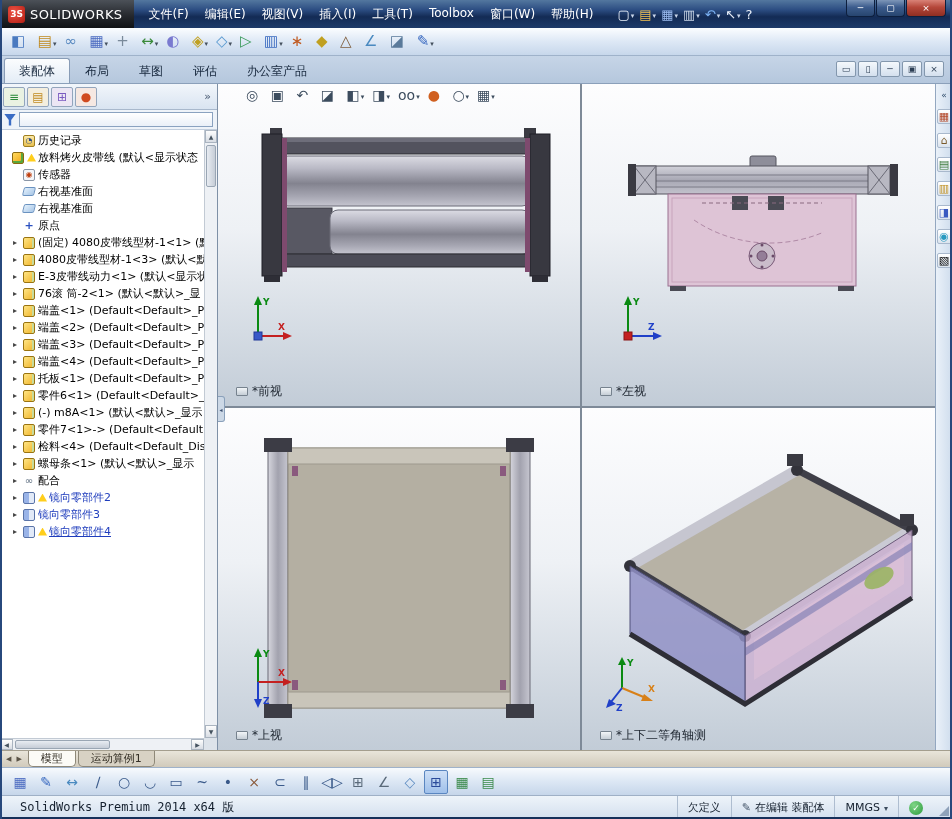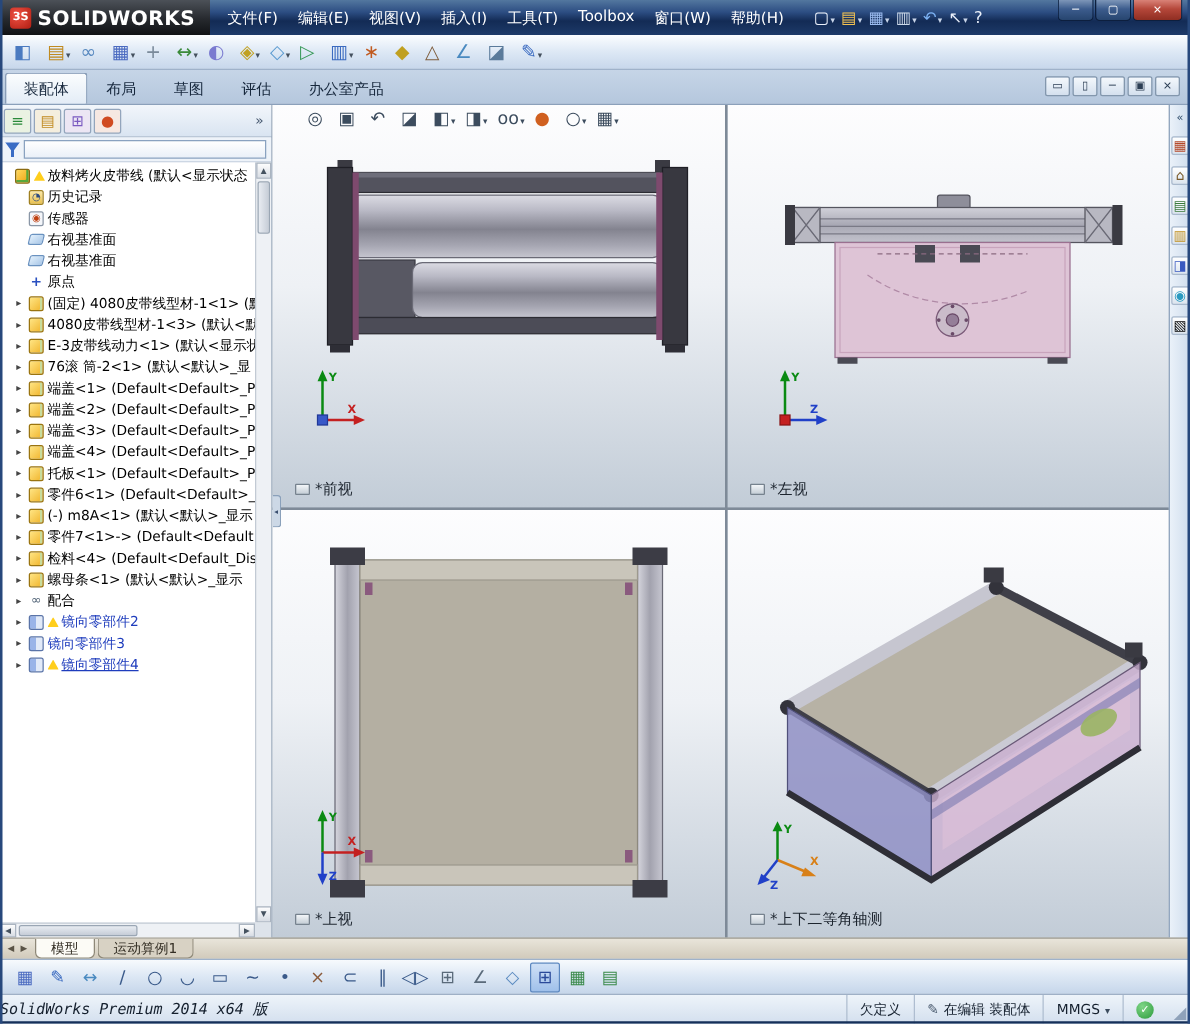--- a/index.html
+++ b/index.html
@@ -9,21 +9,21 @@
   .frame{position:absolute;inset:0;pointer-events:none;z-index:99;
     box-shadow:inset 2px 0 0 #27487c, inset -2px 0 0 #27487c, inset 0 -2px 0 #16305a;}
 
   
   .titlebar{position:absolute;left:0;top:0;right:0;height:28px;display:flex;align-items:center;color:#fff;
     background:linear-gradient(180deg,#53779f 0%,#2c4d82 35%,#132b55 60%,#1d3a69 100%);}
   .logo{display:flex;align-items:center;gap:5px;padding:0 12px 0 8px;height:28px;
     background:linear-gradient(180deg,#4c5158 0%,#26292e 55%,#101215 100%);}
   .logo-mark{width:17px;height:17px;border-radius:3px;background:radial-gradient(circle at 35% 35%,#f05244,#b01d12);
     color:#fff;font-weight:bold;font-size:9px;display:flex;align-items:center;justify-content:center;}
-  .logo-text{font-weight:bold;font-size:16px;letter-spacing:.4px;}
+  .logo-text{font-weight:normal;font-size:13px;letter-spacing:.4px;}
   .menubar{display:flex;margin-left:6px;}
   .menu-item{padding:4px 8px;font-size:12px;white-space:nowrap;cursor:default;}
   .qat{display:flex;align-items:center;margin-left:14px;gap:1px;}
   .qat-icon{display:flex;align-items:center;height:20px;padding:0 2px;}
   .qat-icon .g{font-size:13px;line-height:1;}
   .dropmark::before{content:"▾";font-size:7px;color:#c9d6ea;margin-left:1px;}
   .win-controls{position:absolute;right:6px;top:0;display:flex;gap:1px;}
   .wbtn{width:29px;height:17px;border:1px solid #0d1f3e;border-top:none;border-radius:0 0 4px 4px;
     background:linear-gradient(#7d96b8,#3c5c8d 45%,#27456f);color:#fff;font-size:9px;
     display:flex;align-items:center;justify-content:center;}
@@ -129,21 +129,21 @@
 
   
   .sketchbar{position:absolute;left:0;top:767px;right:0;height:28px;display:flex;align-items:center;gap:2px;padding-left:8px;
     background:linear-gradient(180deg,#f7fafd,#dce7f4 50%,#c6d6ea);border-top:1px solid #9fb2ca;}
   .sk-icon{display:flex;align-items:center;justify-content:center;width:24px;height:24px;border-radius:2px;font-size:14px;line-height:1;}
   .sk-icon.active{background:linear-gradient(#cfe0f6,#9fc0ea);border:1px solid #5a86c0;}
 
   
   .statusbar{position:absolute;left:0;top:795px;right:0;height:24px;display:flex;align-items:center;
     background:linear-gradient(#eef4fa,#d3dfee);border-top:1px solid #9fb0c6;font-size:12px;color:#15202e;}
-  .sb-left{padding-left:0;font-family:"DejaVu Sans Mono","Liberation Mono",monospace;font-size:12px;font-style:italic;}
+  .sb-left{padding-left:20px;font-family:"DejaVu Sans Mono","Liberation Mono",monospace;font-size:12px;}
   .sb-right{margin-left:auto;display:flex;align-items:center;height:100%;}
   .sb-seg{display:flex;align-items:center;gap:4px;height:100%;padding:0 10px;border-left:1px solid #aebdd0;font-size:11px;}
   .pencil-icon::before{content:"✎";color:#4a5a6e;font-size:11px;}
   .drop2::before{content:"▾";font-size:8px;color:#3c4c5e;}
   .status-ok{width:14px;height:14px;border-radius:50%;background:radial-gradient(circle at 35% 30%,#7fd687,#2c9a3c);
     color:#fff;font-size:9px;display:flex;align-items:center;justify-content:center;}
   .status-ok::before{content:"✓";}
   .grip{width:0;height:0;border-left:10px solid transparent;border-bottom:10px solid #8fa2ba;margin:0 3px 3px 6px;align-self:flex-end;}
 
   .collapse-handle{position:absolute;left:218px;top:396px;width:7px;height:26px;background:#ccd8e6;border:1px solid #8aa0ba;
@@ -335,31 +335,31 @@
           </div>
         </div>
       <span class="chev"></span>
     </div>
     <div class="filterrow">
       <span class="funnel"></span>
       <input value="" style="">
     </div>
     <div class="tree">
 
-    <div class="trow root">
+    <div class="trow">
+          <span class="arr keep" style="visibility: hidden;"></span>
+          <span class="ticon i-hist"></span>
+
+          <span class="tlabel">历史记录</span>
+        </div>
+        <div class="trow root">
           <span class="arr keep" style="visibility: hidden;"></span>
           <span class="ticon i-asm"></span>
           <span class="warn"></span>
           <span class="tlabel">放料烤火皮带线 (默认&lt;显示状态</span>
-        </div>
-        <div class="trow">
-          <span class="arr keep" style="visibility: hidden;"></span>
-          <span class="ticon i-hist"></span>
-
-          <span class="tlabel">历史记录</span>
         </div>
         <div class="trow">
           <span class="arr keep" style="visibility: hidden;"></span>
           <span class="ticon i-sens"></span>
 
           <span class="tlabel">传感器</span>
         </div>
         <div class="trow">
           <span class="arr keep" style="visibility: hidden;"></span>
           <span class="ticon i-plane"></span>

